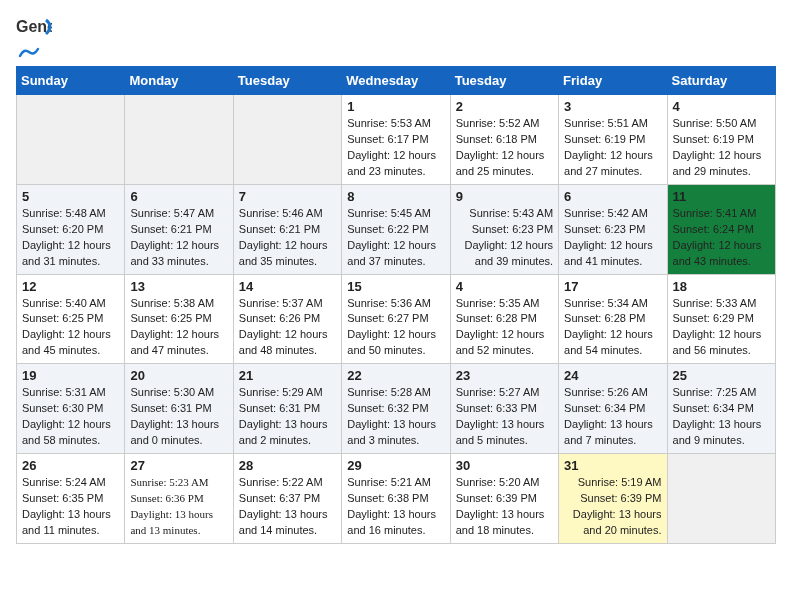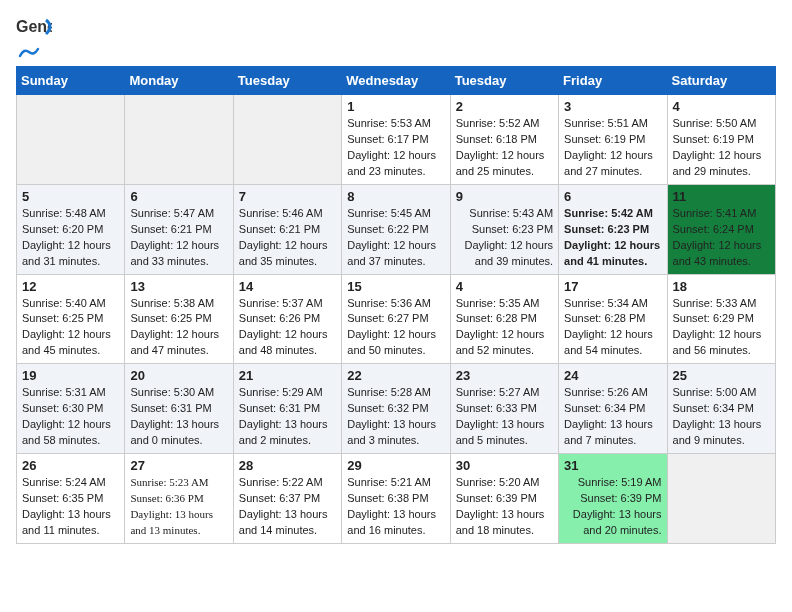--- a/index.html
+++ b/index.html
@@ -186,21 +186,21 @@
         </td>
         <td style="background: rgb(240, 244, 248);">
           <div class="day-number">9</div>
           <div class="day-info" style="white-space: pre-line; text-align: right;">Sunrise: 5:43 AM
 Sunset: 6:23 PM
 Daylight: 12 hours
 and 39 minutes.</div>
         </td>
         <td style="background: rgb(240, 244, 248);">
           <div class="day-number">6</div>
-          <div class="day-info" style="white-space: pre-line; font-weight: bold;">Sunrise: 5:42 AM
+          <div class="day-info" style="white-space: pre-line;">Sunrise: 5:42 AM
 Sunset: 6:23 PM
 Daylight: 12 hours
 and 41 minutes.</div>
         </td>
         <td style="background: #15803d;">
           <div class="day-number">11</div>
           <div class="day-info" style="white-space: pre-line;">Sunrise: 5:41 AM
 Sunset: 6:24 PM
 Daylight: 12 hours
 and 43 minutes.</div>
@@ -295,21 +295,21 @@
         </td>
         <td style="background: rgb(240, 244, 248);">
           <div class="day-number">24</div>
           <div class="day-info" style="white-space: pre-line;">Sunrise: 5:26 AM
 Sunset: 6:34 PM
 Daylight: 13 hours
 and 7 minutes.</div>
         </td>
         <td style="background: rgb(240, 244, 248);">
           <div class="day-number">25</div>
-          <div class="day-info" style="white-space: pre-line;">Sunrise: 5:00 AM
+          <div class="day-info" style="white-space: pre-line;">Sunrise: 7:25 AM
 Sunset: 6:34 PM
 Daylight: 13 hours
 and 9 minutes.</div>
         </td>
       </tr>
       <tr>
         <td style="background: rgb(255, 255, 255);">
           <div class="day-number">26</div>
           <div class="day-info" style="white-space: pre-line;">Sunrise: 5:24 AM
 Sunset: 6:35 PM
@@ -337,21 +337,21 @@
 Daylight: 13 hours
 and 16 minutes.</div>
         </td>
         <td style="background: rgb(255, 255, 255);">
           <div class="day-number">30</div>
           <div class="day-info" style="white-space: pre-line;">Sunrise: 5:20 AM
 Sunset: 6:39 PM
 Daylight: 13 hours
 and 18 minutes.</div>
         </td>
-        <td style="background: #86efac;">
+        <td style="background: #fef9c3;">
           <div class="day-number">31</div>
           <div class="day-info" style="white-space: pre-line; text-align: right;">Sunrise: 5:19 AM
 Sunset: 6:39 PM
 Daylight: 13 hours
 and 20 minutes.</div>
         </td>
         <td class="empty-cell"></td>
       </tr>
     </tbody>
 </table>

